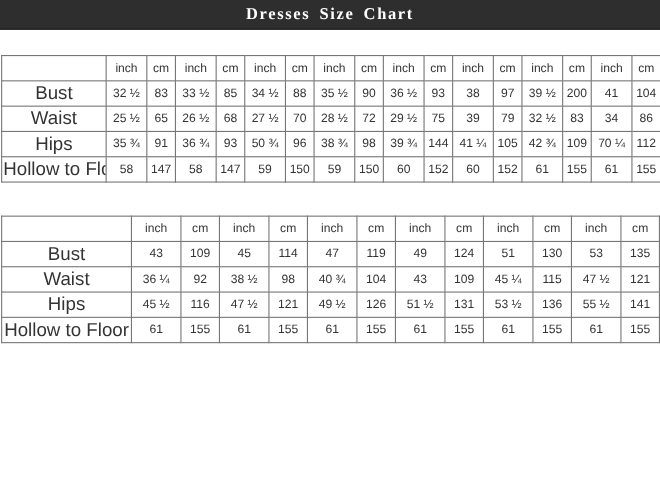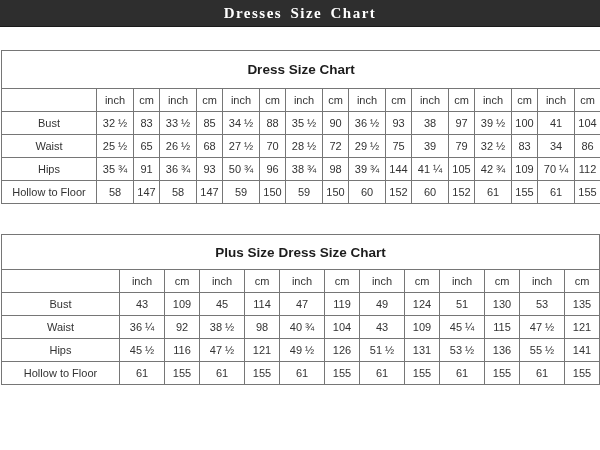--- a/index.html
+++ b/index.html
@@ -40,21 +40,21 @@
   td.shade{background:var(--shade);}
   td.title-cell{
     background:var(--shade);
     font-weight:bold;font-size:13.5px;color:#1c1c1c;
   }
   .tbl-0 td.title-cell{height:38px;}
   .tbl-1 td.title-cell{height:35px;}
   tr.size-row td{height:25px;font-size:12px;}
   tr.unit-row td{height:23px;}
   tr.data-row td{height:23px;}
-  td.label-cell{font-size:11px;}
+  td.label-cell{font-size:17px;}
 </style>
 </head>
 <body>
 
 <div class="page">
   <header class="top-bar">
     <h1>Dresses Size Chart</h1>
   </header>
   <main>
     <section class="table-slot">
@@ -72,23 +72,20 @@
             <col style="width: 37px;">
             <col style="width: 26px;">
             <col style="width: 37px;">
             <col style="width: 26px;">
             <col style="width: 37px;">
             <col style="width: 26px;">
             <col style="width: 37px;">
             <col style="width: 26px;">
           </colgroup>
           <tbody>
-            <tr class="title-row">
-              <td class="title-cell" colspan="17">Dress Size Chart</td>
-            </tr>
             <tr class="unit-row">
               <td class="shade label-cell"></td>
               <td>inch</td>
               <td class="shade">cm</td>
               <td>inch</td>
               <td class="shade">cm</td>
               <td>inch</td>
               <td class="shade">cm</td>
               <td>inch</td>
               <td class="shade">cm</td>
@@ -109,21 +106,21 @@
               <td class="shade">85</td>
               <td>34 ½</td>
               <td class="shade">88</td>
               <td>35 ½</td>
               <td class="shade">90</td>
               <td>36 ½</td>
               <td class="shade">93</td>
               <td>38</td>
               <td class="shade">97</td>
               <td>39 ½</td>
-              <td class="shade">100</td>
+              <td class="shade">200</td>
               <td>41</td>
               <td class="shade">104</td>
             </tr>
             <tr class="data-row">
               <td class="shade label-cell">Waist</td>
               <td>25 ½</td>
               <td class="shade">65</td>
               <td>26 ½</td>
               <td class="shade">68</td>
               <td>27 ½</td>
@@ -191,23 +188,20 @@
             <col style="width: 45px;">
             <col style="width: 35px;">
             <col style="width: 45px;">
             <col style="width: 35px;">
             <col style="width: 45px;">
             <col style="width: 35px;">
             <col style="width: 45px;">
             <col style="width: 35px;">
           </colgroup>
           <tbody>
-            <tr class="title-row">
-              <td class="title-cell" colspan="13">Plus Size Dress Size Chart</td>
-            </tr>
             <tr class="unit-row">
               <td class="shade label-cell"></td>
               <td>inch</td>
               <td class="shade">cm</td>
               <td>inch</td>
               <td class="shade">cm</td>
               <td>inch</td>
               <td class="shade">cm</td>
               <td>inch</td>
               <td class="shade">cm</td>

